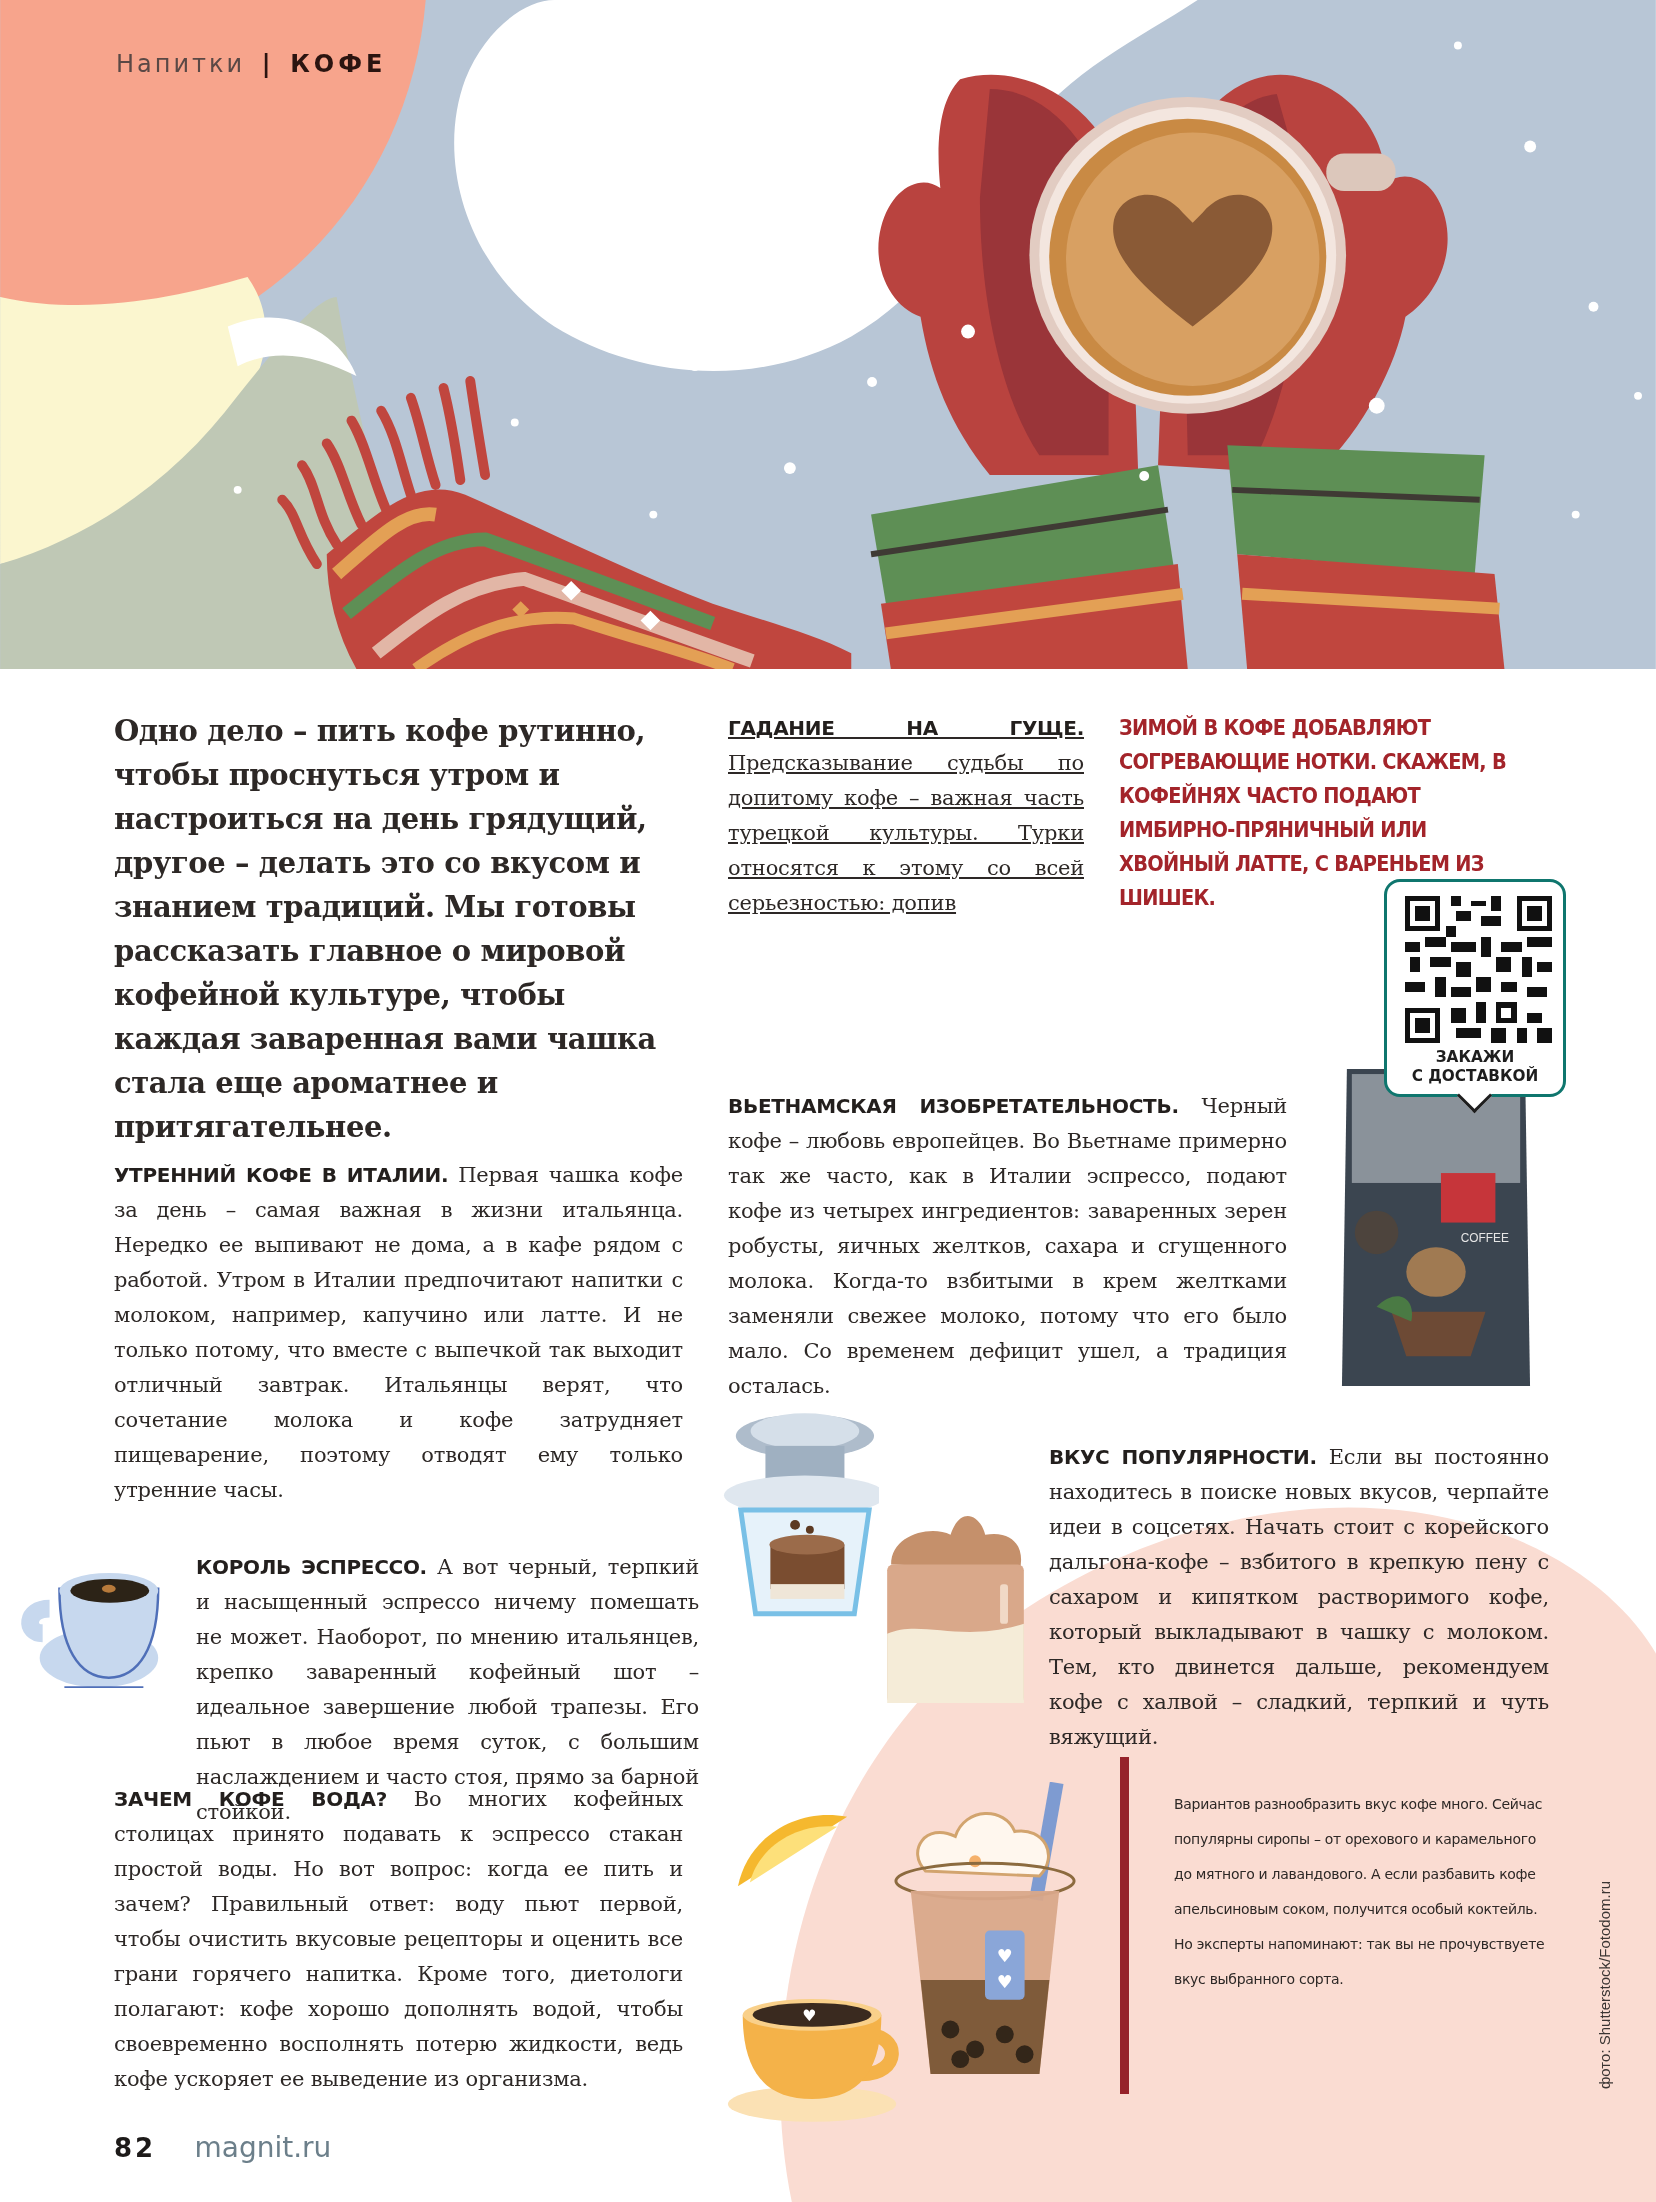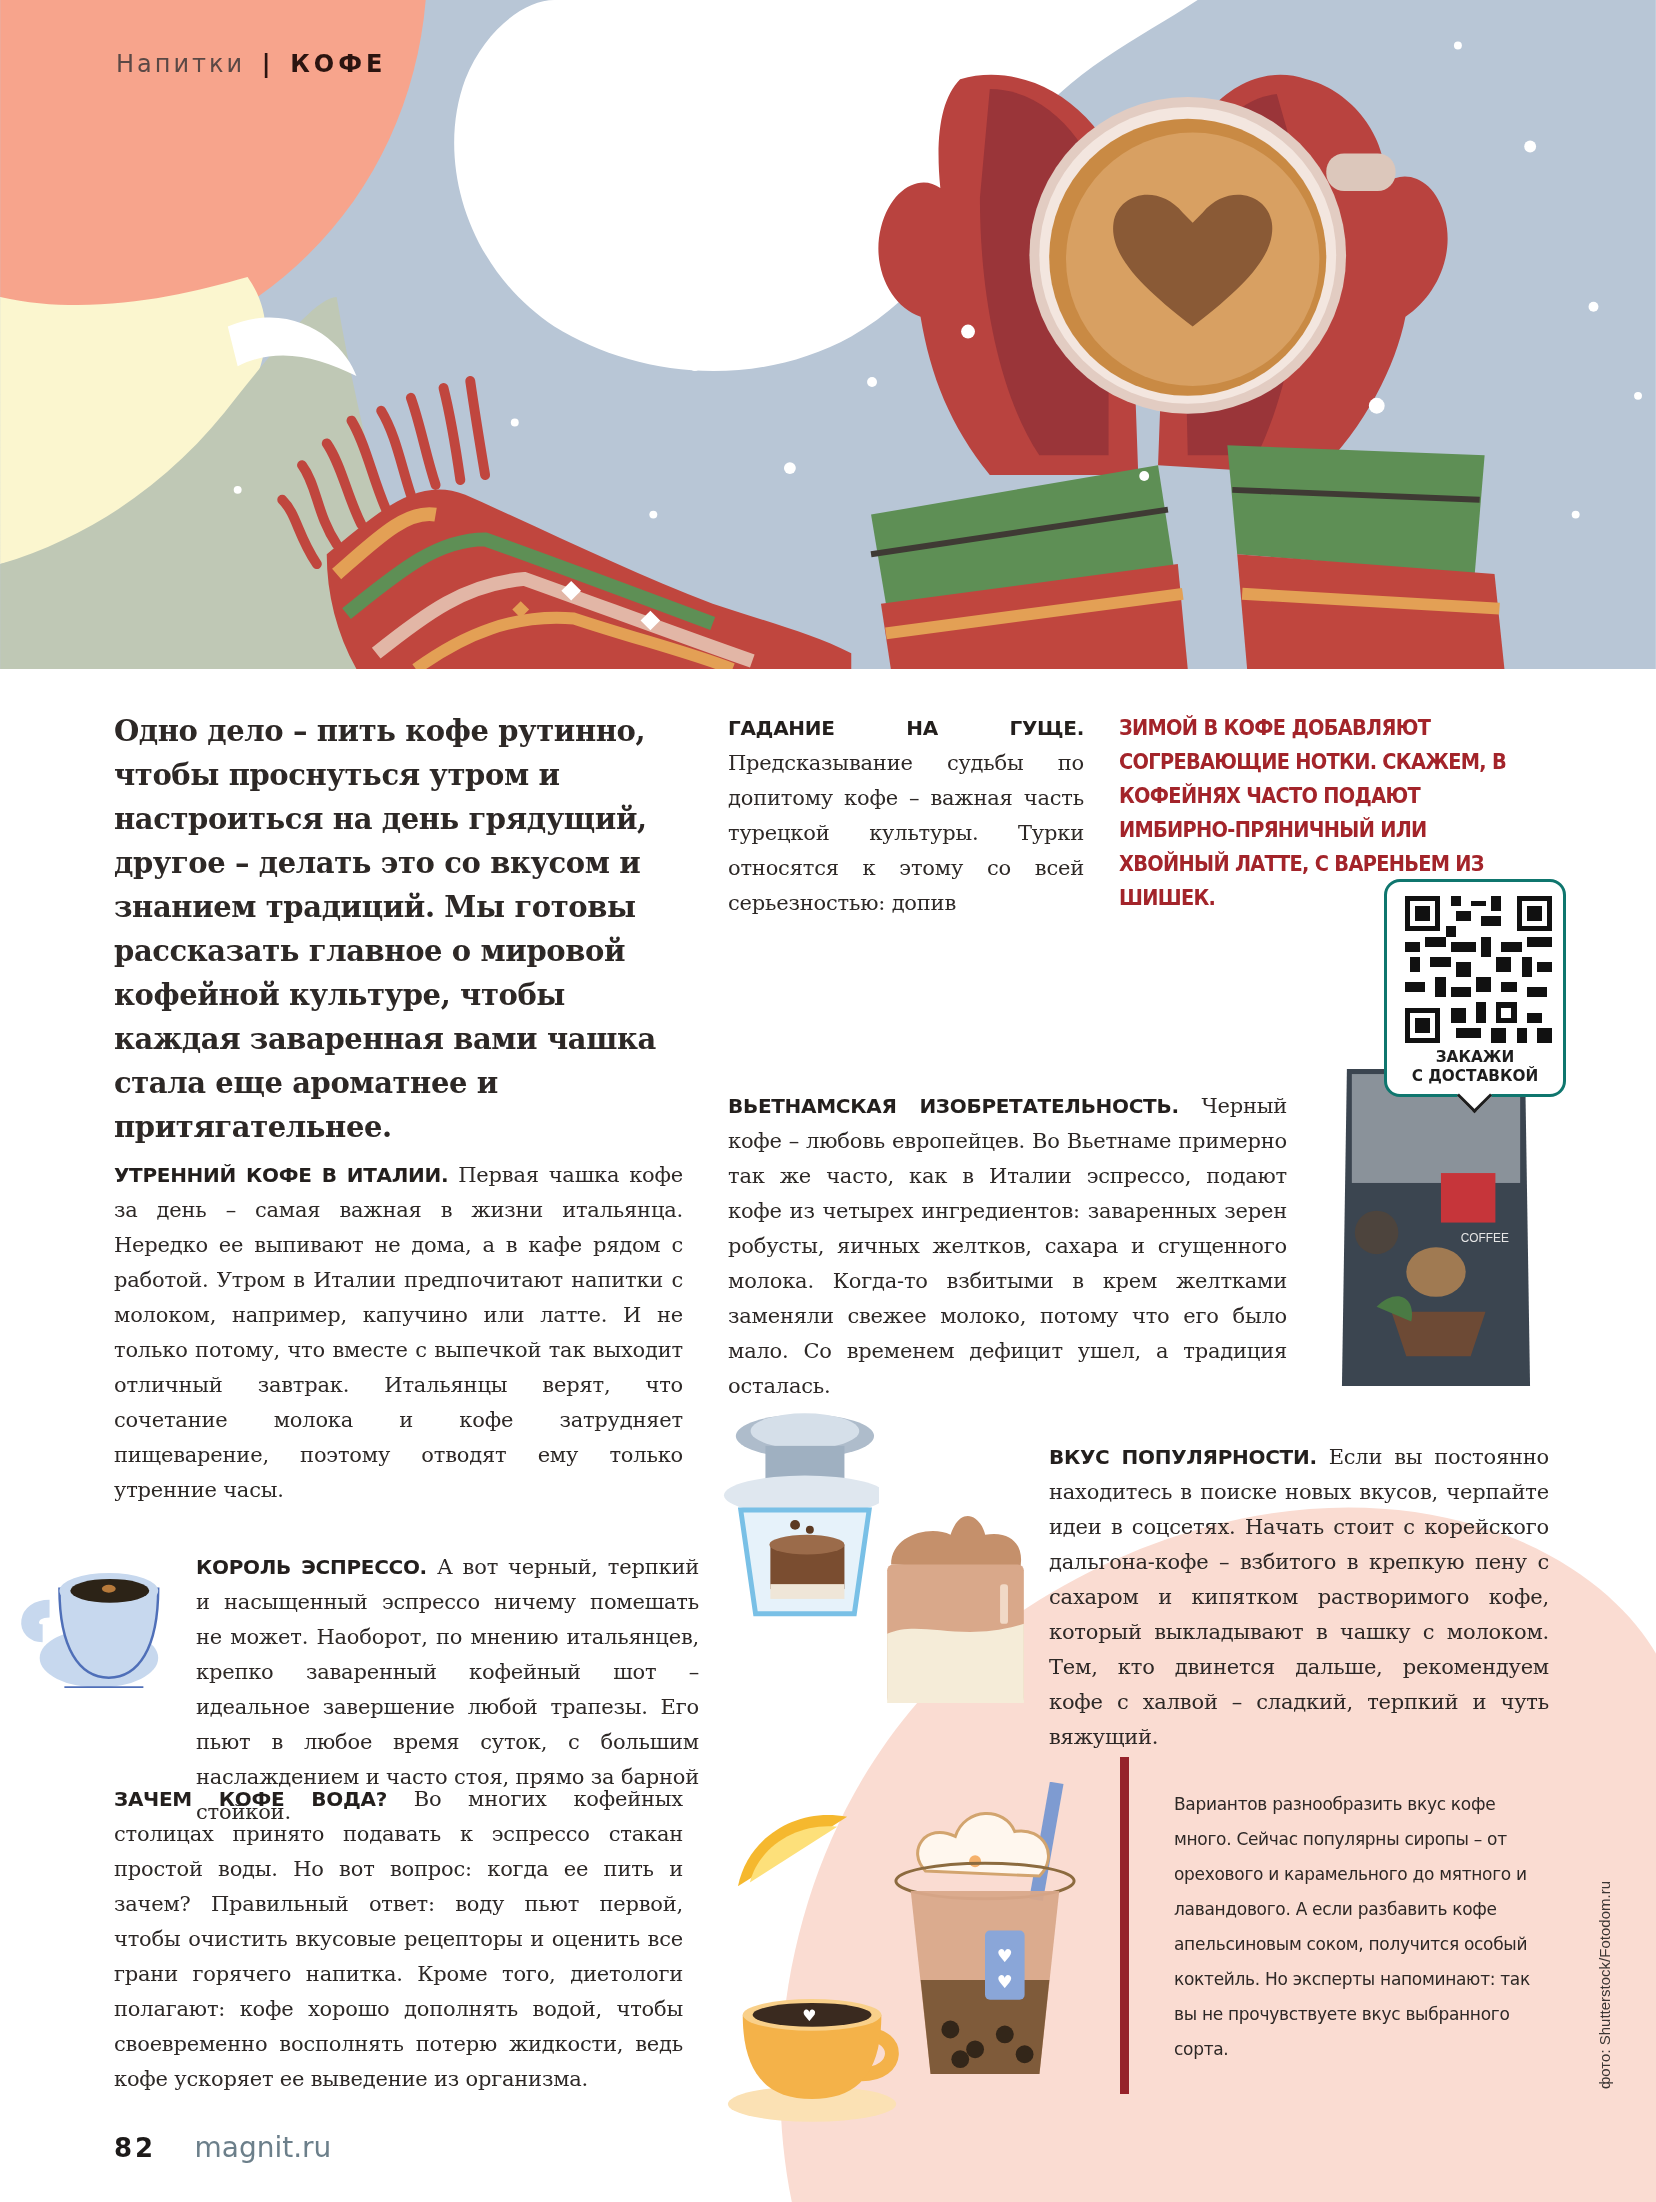--- a/index.html
+++ b/index.html
@@ -20,28 +20,28 @@
   
   .lead { position: absolute; left: 114px; top: 709px; width: 574px; font-family: "DejaVu Serif", serif; font-weight: bold; font-size: 29px; line-height: 44px; color: #2d2826; letter-spacing: -0.4px; }
 
   .para { position: absolute; font-size: 21px; line-height: 35px; color: #2d2826; text-align: justify; letter-spacing: -0.2px; }
   .para .head { font-family: "DejaVu Sans", sans-serif; font-weight: bold; font-size: 20px; letter-spacing: -0.3px; color: #231f1d; }
 
   .p-italy { left: 114px; top: 1158px; width: 569px; }
   .p-espresso { left: 196px; top: 1510px; width: 503px; margin-top: 40px; }
   .p-water { left: 114px; top: 1782px; width: 569px; }
   .p-guesses { left: 728px; top: 711px; width: 559px; }
-  .p-guesses .narrow { display: block; width: 356px; }
+  .p-guesses .narrow { display: block; width: 356px; text-decoration: underline; }
   .p-vietnam { left: 728px; top: 1089px; width: 559px; }
   .p-popular { left: 1049px; top: 1440px; width: 500px; }
 
   .pullquote { position: absolute; left: 1119px; top: 711px; width: 446px; font-family: "DejaVu Sans", sans-serif; font-weight: bold; font-size: 22px; line-height: 34px; color: #a3242a; letter-spacing: -0.8px; transform: scaleX(0.88); transform-origin: left top; text-transform: uppercase; }
 
   .sidebar-rule { position: absolute; left: 1120px; top: 1757px; width: 9px; height: 337px; background: #96222a; }
-  .sidebar-note { position: absolute; left: 1174px; top: 1787px; width: 376px; font-family: "DejaVu Sans", sans-serif; font-size: 17px; line-height: 35px; color: #2d2826; letter-spacing: -0.3px; }
+  .sidebar-note { position: absolute; left: 1174px; top: 1787px; width: 376px; font-family: "DejaVu Sans", sans-serif; font-size: 14px; line-height: 35px; color: #2d2826; letter-spacing: -0.3px; }
 
   .credit { position: absolute; left: 1596px; top: 2089px; transform: rotate(-90deg); transform-origin: left top; font-family: "Liberation Sans", sans-serif; font-size: 15px; color: #3b3533; white-space: nowrap; }
 
   .folio { position: absolute; left: 114px; top: 2131px; font-family: "DejaVu Sans", sans-serif; font-size: 26px; }
   .folio .num { font-weight: bold; color: #1d1a19; letter-spacing: 3px; }
   .folio .site { color: #6c7f8a; margin-left: 30px; font-size: 28px; }
 
   
   .qr-box { position: absolute; left: 1384px; top: 879px; width: 182px; height: 218px; border: 3px solid #0f766e; border-radius: 16px; background: #ffffff; }
   .qr-box::after { content: ""; position: absolute; left: 75px; bottom: -14px; width: 22px; height: 22px; background: #fff; border-right: 3px solid #1e1e1e; border-bottom: 3px solid #1e1e1e; transform: rotate(45deg); }

